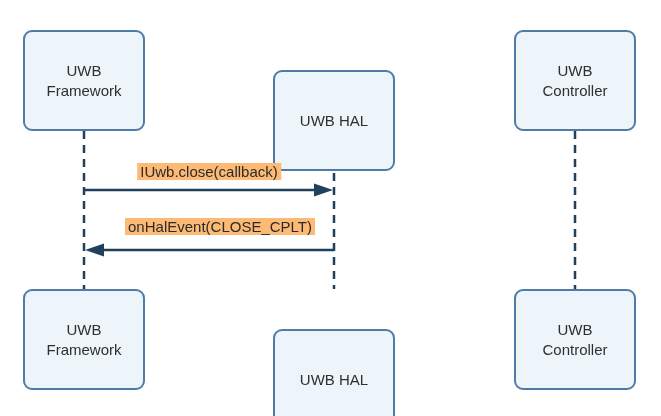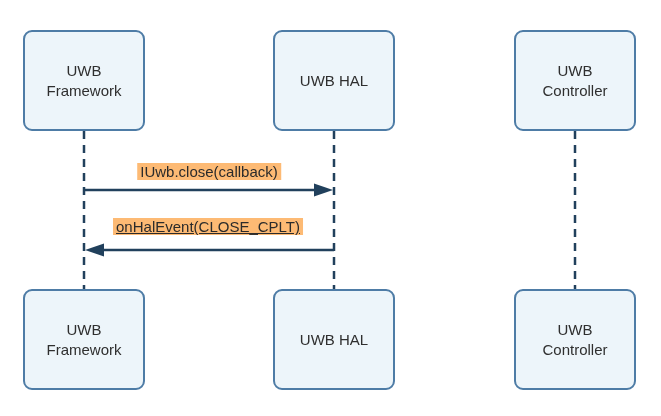--- a/index.html
+++ b/index.html
@@ -28,40 +28,40 @@
     justify-content: center;
     text-align: center;
     font-size: 15px;
     line-height: 1.3;
     color: #2f2f2f;
     white-space: pre-line;
   }
   .row-top    { top: 30px; }
   .row-bottom { top: 289px; }
   .col-framework  { left: 23px; }
-  .col-hal        { left: 273px; }
+  .col-hal        { left: 273px; margin-top: 40px; }
   .col-controller { left: 514px; }
 
   .connector-layer {
     position: absolute;
     left: 0; top: 0;
     width: 661px;
     height: 416px;
   }
   .msg-label {
     position: absolute;
     transform: translateX(-50%);
     background: #fdba74;
     padding: 0 3px;
     font-size: 15px;
     color: #2b2b2b;
     white-space: nowrap;
   }
   .msg-label-1 { left: 209px; top: 163px; }
-  .msg-label-2 { left: 208px; top: 218px; text-decoration: underline; }
+  .msg-label-2 { left: 220px; top: 218px; }
 </style>
 </head>
 <body>
 
 <div class="canvas">
 
   <svg class="connector-layer" width="661" height="416" viewBox="0 0 661 416" xmlns="http://www.w3.org/2000/svg">
 
     <line x1="84" y1="131" x2="84" y2="289" stroke="#21405c" stroke-width="2.5" stroke-dasharray="8 6"></line>
     <line x1="334" y1="131" x2="334" y2="289" stroke="#21405c" stroke-width="2.5" stroke-dasharray="8 6"></line>

